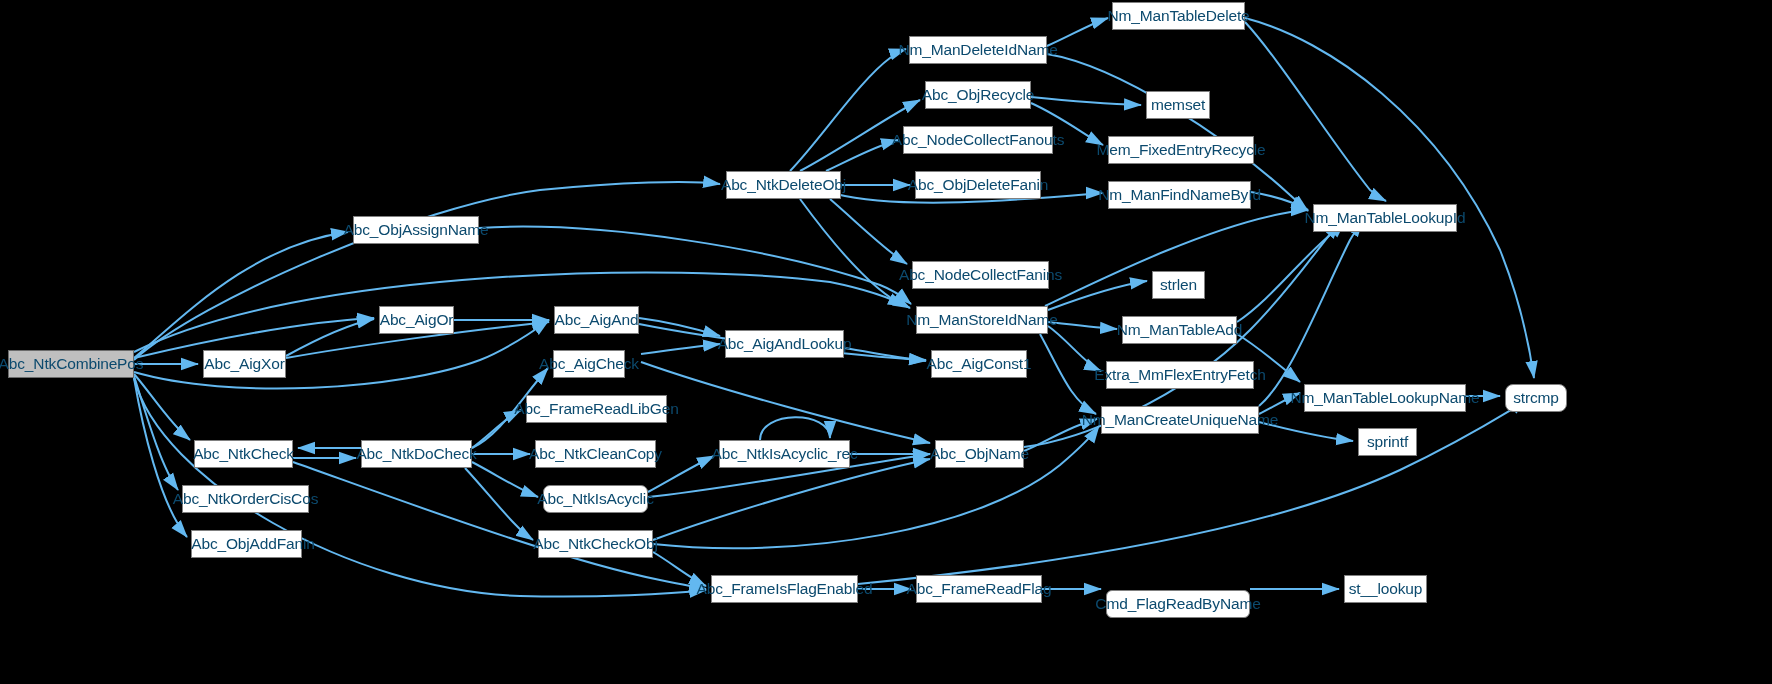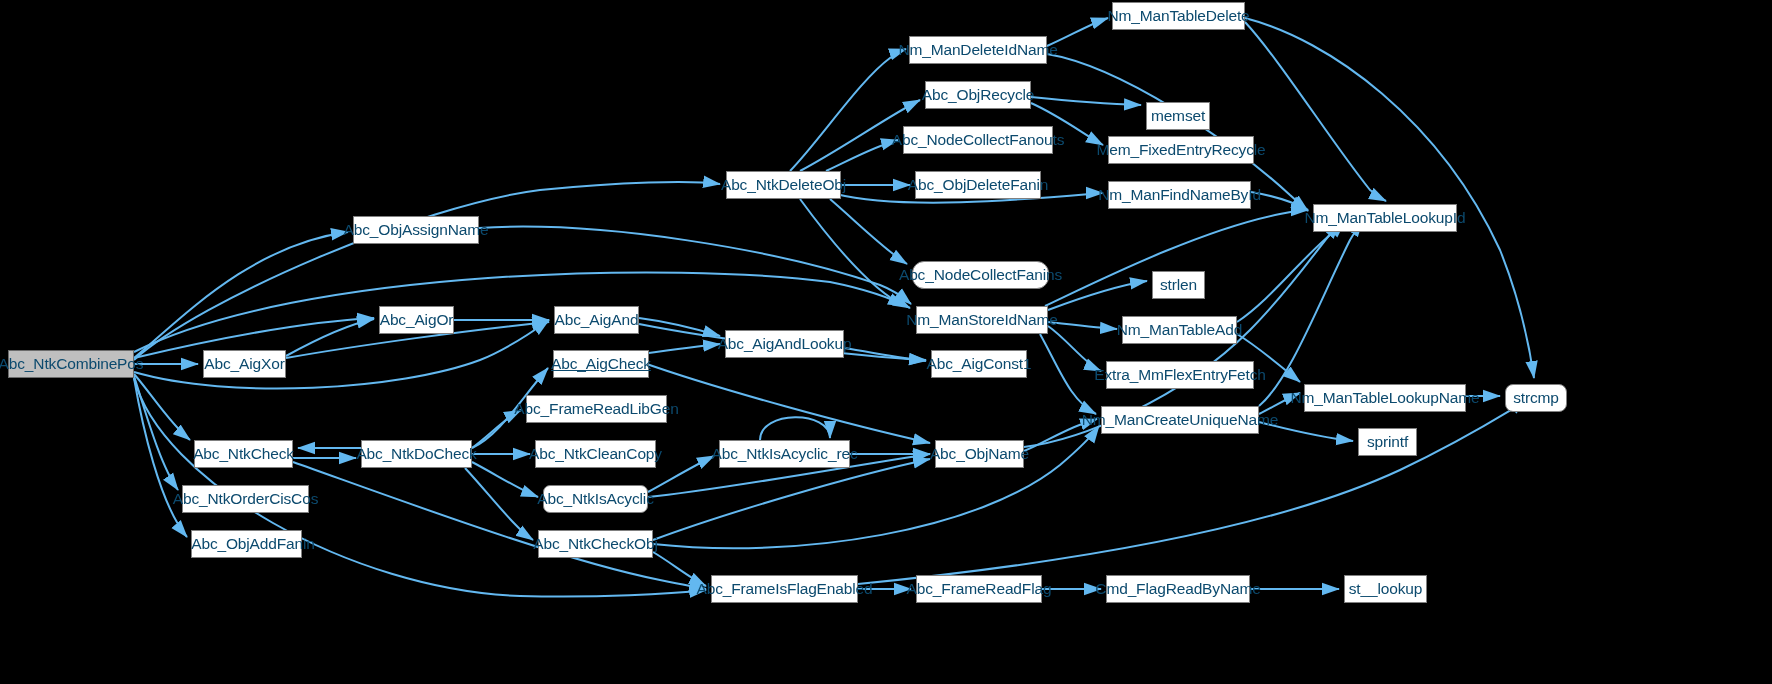--- a/index.html
+++ b/index.html
@@ -144,21 +144,21 @@
       </div>
       <div class="node" style="left: 182px; top: 485px; width: 127px; height: 28px;">
         <span class="node-label">Abc_NtkOrderCisCos</span>
       </div>
       <div class="node" style="left: 191px; top: 530px; width: 111px; height: 28px; padding-left: 19px;">
         <span class="node-label">Abc_ObjAddFanin</span>
       </div>
       <div class="node" style="left: 554px; top: 306px; width: 85px; height: 28px;">
         <span class="node-label">Abc_AigAnd</span>
       </div>
-      <div class="node" style="left: 553px; top: 350px; width: 96px; height: 28px; text-decoration: underline;">
+      <div class="node" style="left: 553px; top: 350px; width: 72px; height: 28px;">
         <span class="node-label">Abc_AigCheck</span>
       </div>
       <div class="node" style="left: 526px; top: 395px; width: 141px; height: 28px;">
         <span class="node-label">Abc_FrameReadLibGen</span>
       </div>
       <div class="node" style="left: 361px; top: 440px; width: 111px; height: 28px;">
         <span class="node-label">Abc_NtkDoCheck</span>
       </div>
       <div class="node" style="left: 535px; top: 440px; width: 121px; height: 28px;">
         <span class="node-label">Abc_NtkCleanCopy</span>
@@ -186,60 +186,60 @@
       </div>
       <div class="node" style="left: 925px; top: 81px; width: 106px; height: 28px;">
         <span class="node-label">Abc_ObjRecycle</span>
       </div>
       <div class="node" style="left: 903px; top: 126px; width: 150px; height: 28px;">
         <span class="node-label">Abc_NodeCollectFanouts</span>
       </div>
       <div class="node" style="left: 915px; top: 171px; width: 126px; height: 28px;">
         <span class="node-label">Abc_ObjDeleteFanin</span>
       </div>
-      <div class="node" style="left: 912px; top: 261px; width: 137px; height: 28px; border-radius: 12px;">
+      <div class="node" style="left: 912px; top: 261px; width: 137px; height: 28px;">
         <span class="node-label">Abc_NodeCollectFanins</span>
       </div>
       <div class="node" style="left: 916px; top: 306px; width: 132px; height: 28px;">
         <span class="node-label">Nm_ManStoreIdName</span>
       </div>
       <div class="node" style="left: 931px; top: 350px; width: 96px; height: 28px;">
         <span class="node-label">Abc_AigConst1</span>
       </div>
       <div class="node" style="left: 935px; top: 440px; width: 89px; height: 28px;">
         <span class="node-label">Abc_ObjName</span>
       </div>
       <div class="node" style="left: 916px; top: 575px; width: 126px; height: 28px;">
         <span class="node-label">Abc_FrameReadFlag</span>
       </div>
       <div class="node" style="left: 1112px; top: 2px; width: 133px; height: 28px;">
         <span class="node-label">Nm_ManTableDelete</span>
       </div>
-      <div class="node" style="left: 1146px; top: 102px; width: 64px; height: 28px;">
+      <div class="node" style="left: 1146px; top: 91px; width: 64px; height: 28px;">
         <span class="node-label">memset</span>
       </div>
       <div class="node" style="left: 1108px; top: 136px; width: 146px; height: 28px;">
         <span class="node-label">Mem_FixedEntryRecycle</span>
       </div>
       <div class="node" style="left: 1108px; top: 181px; width: 143px; height: 28px;">
         <span class="node-label">Nm_ManFindNameById</span>
       </div>
       <div class="node" style="left: 1152px; top: 271px; width: 53px; height: 28px;">
         <span class="node-label">strlen</span>
       </div>
       <div class="node" style="left: 1122px; top: 316px; width: 115px; height: 28px;">
         <span class="node-label">Nm_ManTableAdd</span>
       </div>
       <div class="node" style="left: 1106px; top: 361px; width: 148px; height: 28px;">
         <span class="node-label">Extra_MmFlexEntryFetch</span>
       </div>
       <div class="node" style="left: 1101px; top: 406px; width: 158px; height: 28px;">
         <span class="node-label">Nm_ManCreateUniqueName</span>
       </div>
-      <div class="node" style="left: 1106px; top: 575px; width: 144px; height: 28px;">
+      <div class="node" style="left: 1106px; top: 590px; width: 144px; height: 28px; border-radius: 6px;">
         <span class="node-label">Cmd_FlagReadByName</span>
       </div>
       <div class="node" style="left: 1313px; top: 204px; width: 144px; height: 28px;">
         <span class="node-label">Nm_ManTableLookupId</span>
       </div>
       <div class="node" style="left: 1304px; top: 384px; width: 162px; height: 28px;">
         <span class="node-label">Nm_ManTableLookupName</span>
       </div>
       <div class="node" style="left: 1358px; top: 428px; width: 59px; height: 28px;">
         <span class="node-label">sprintf</span>

